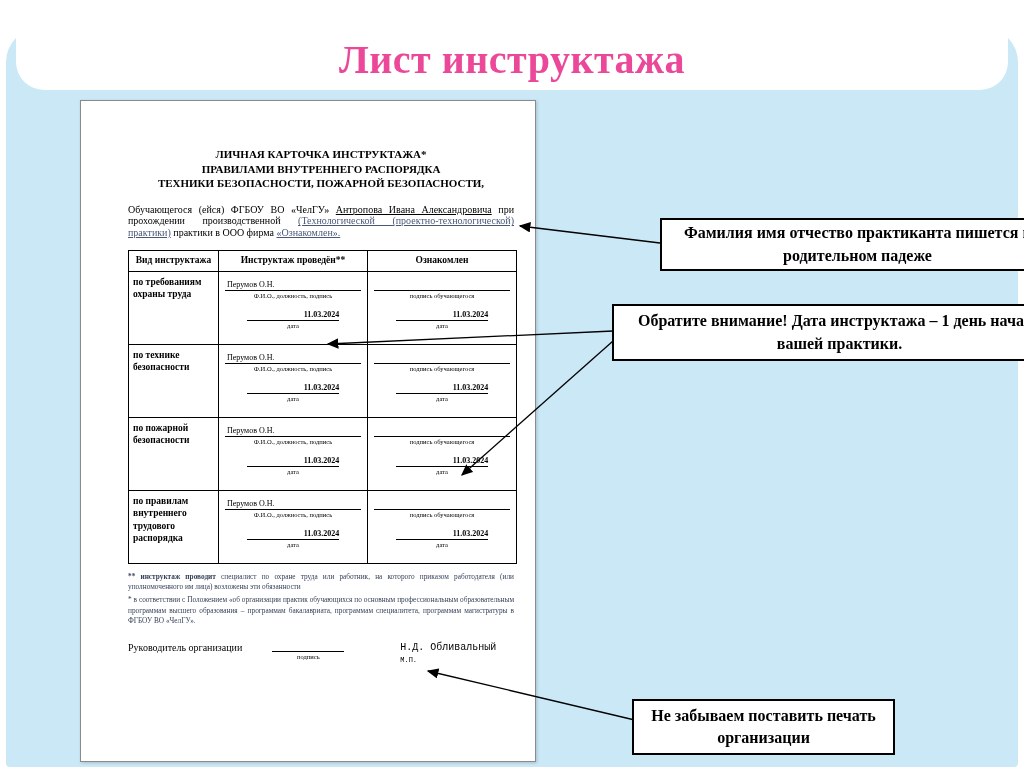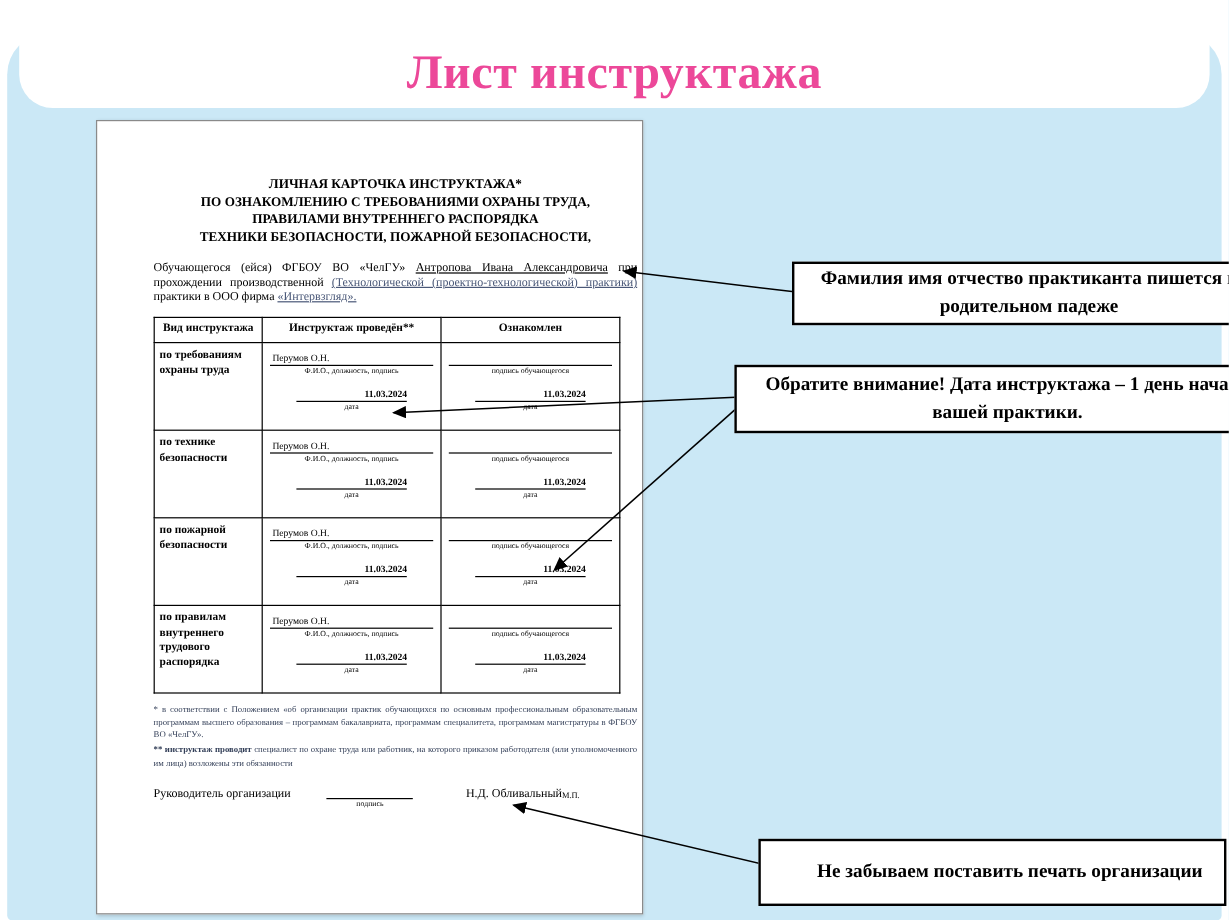--- a/index.html
+++ b/index.html
@@ -13,21 +13,21 @@
     background:#cbe8f6; border-radius:34px 34px 4px 4px; }
   .title-plate { position:absolute; left:16px; right:16px; top:0; height:90px;
     background:#ffffff; border-radius:0 0 28px 28px; }
   .slide-title { position:absolute; top:36px; left:0; right:0; text-align:center;
     font-size:40px; font-weight:700; color:#ec4899; letter-spacing:.5px; }
 
   
   .sheet { position:absolute; left:80px; top:100px; width:456px; height:662px;
     background:#fff; border:1px solid #8a8a8a; box-sizing:border-box;
     box-shadow:1px 1px 3px rgba(0,0,0,.18);
-    padding:46px 4px 0 47px; color:#000; }
+    padding:46px 21px 0 47px; color:#000; }
   .doc-title { text-align:center; font-weight:700; font-size:11px; line-height:1.32; }
   .doc-intro { margin-top:13px; font-size:10px; line-height:1.18; text-align:justify; }
   .u { text-decoration:underline; }
   .field { color:#4a5878; text-decoration:underline; }
 
   table.doc-table { border-collapse:collapse; margin-top:11px; table-layout:fixed;
     width:388px; }
   .doc-table th, .doc-table td { border:1px solid #000; }
   .doc-table th { font-weight:700; font-size:9.5px; padding:4px 2px; line-height:1.25; }
   tr.data-row { height:73px; }
@@ -43,51 +43,50 @@
 
   .doc-foot { margin-top:8px; font-size:7.3px; line-height:1.45; text-align:justify;
     color:#333f58; }
   .doc-foot .b { font-weight:700; }
   .doc-foot p { margin:0 0 2px 0; }
 
   .sig-row { margin-top:15px; display:flex; align-items:flex-start; font-size:10px; }
   .sig-row .line-col { margin-left:30px; width:72px; display:flex; flex-direction:column; align-items:center; }
   .sig-row .ln { width:72px; border-bottom:1px solid #000; height:9px; }
   .sig-row .cap { font-size:6.5px; margin-top:1px; }
-  .sig-row .name-col { margin-left:44px; display:flex; flex-direction:row; }
+  .sig-row .name-col { margin-left:56px; display:flex; flex-direction:column;font-family:Liberation Mono, monospace; }
   .sig-row .mp { font-size:7px; margin-top:3px; }
 
   
   .callout { position:absolute; background:#ffffff; border:2px solid #000;
     display:flex; align-items:center; justify-content:center; text-align:center;
     font-weight:700; font-size:16px; line-height:1.4; padding:4px 12px;
     box-sizing:border-box; z-index:5; }
   #co-name  { left:660px; top:218px; width:395px; height:53px; }
   #co-date  { left:612px; top:304px; width:455px; height:57px; }
-  #co-stamp { left:632px; top:699px; width:390px; height:56px;padding-left:41px; }
+  #co-stamp { left:632px; top:699px; width:263px; height:56px; }
 
   .arrows { position:absolute; left:0; top:0; z-index:4; pointer-events:none; }
   .arrows line { stroke:#000; stroke-width:1.3; }
 </style>
 </head>
 <body>
 
 <div class="blue-bg"></div>
 <div class="title-plate"></div>
 <div class="slide-title">Лист инструктажа</div>
 
 <div class="sheet">
   <div class="doc-title">
     <div>ЛИЧНАЯ КАРТОЧКА ИНСТРУКТАЖА*</div>
-    <div>ПО ОЗНАКОМЛЕНИЮ С ТРЕБОВАНИЯМИ ОХРАНЫ ТРУДА,</div>
     <div>ПРАВИЛАМИ ВНУТРЕННЕГО РАСПОРЯДКА</div>
     <div>ТЕХНИКИ БЕЗОПАСНОСТИ, ПОЖАРНОЙ БЕЗОПАСНОСТИ,</div>
   </div>
 
-  <div class="doc-intro"><span>Обучающегося (ейся) ФГБОУ ВО «ЧелГУ» </span><span class="u">Антропова Ивана Александровича</span><span> при прохождении производственной </span><span class="field">(Технологической (проектно-технологической) практики)</span><span> практики в ООО фирма </span><span class="field">«Интервзгляд».</span></div>
+  <div class="doc-intro"><span>Обучающегося (ейся) ФГБОУ ВО «ЧелГУ» </span><span class="u">Антропова Ивана Александровича</span><span> при прохождении производственной </span><span class="field">(Технологической (проектно-технологической) практики)</span><span> практики в ООО фирма </span><span class="field">«Ознакомлен».</span></div>
 
   <table class="doc-table">
     <colgroup>
         <col style="width:90px">
         <col style="width:149px">
         <col style="width:149px">
       </colgroup>
     <tbody>
         <tr>
       <th>Вид инструктажа</th>
@@ -155,22 +154,22 @@
         <div class="sig-val blank"></div>
         <div class="sig-cap">подпись обучающегося</div>
         <div class="sig-val date">11.03.2024</div>
         <div class="sig-cap narrow">дата</div>
       </td>
     </tr>
   </tbody>
     </table>
 
   <div class="doc-foot">
+    <p><span class="b">** инструктаж проводит</span><span> специалист по охране труда или работник, на которого приказом работодателя (или уполномоченного им лица) возложены эти обязанности</span></p>
     <p>* в соответствии с Положением «об организации практик обучающихся по основным профессиональным образовательным программам высшего образования – программам бакалавриата, программам специалитета, программам магистратуры в ФГБОУ ВО «ЧелГУ».</p>
-    <p><span class="b">** инструктаж проводит</span><span> специалист по охране труда или работник, на которого приказом работодателя (или уполномоченного им лица) возложены эти обязанности</span></p>
   </div>
 
   <div class="sig-row">
     <span>Руководитель организации</span>
     <span class="line-col">
       <span class="ln"></span>
       <span class="cap">подпись</span>
     </span>
     <span class="name-col">
       <span>Н.Д. Обливальный</span>

